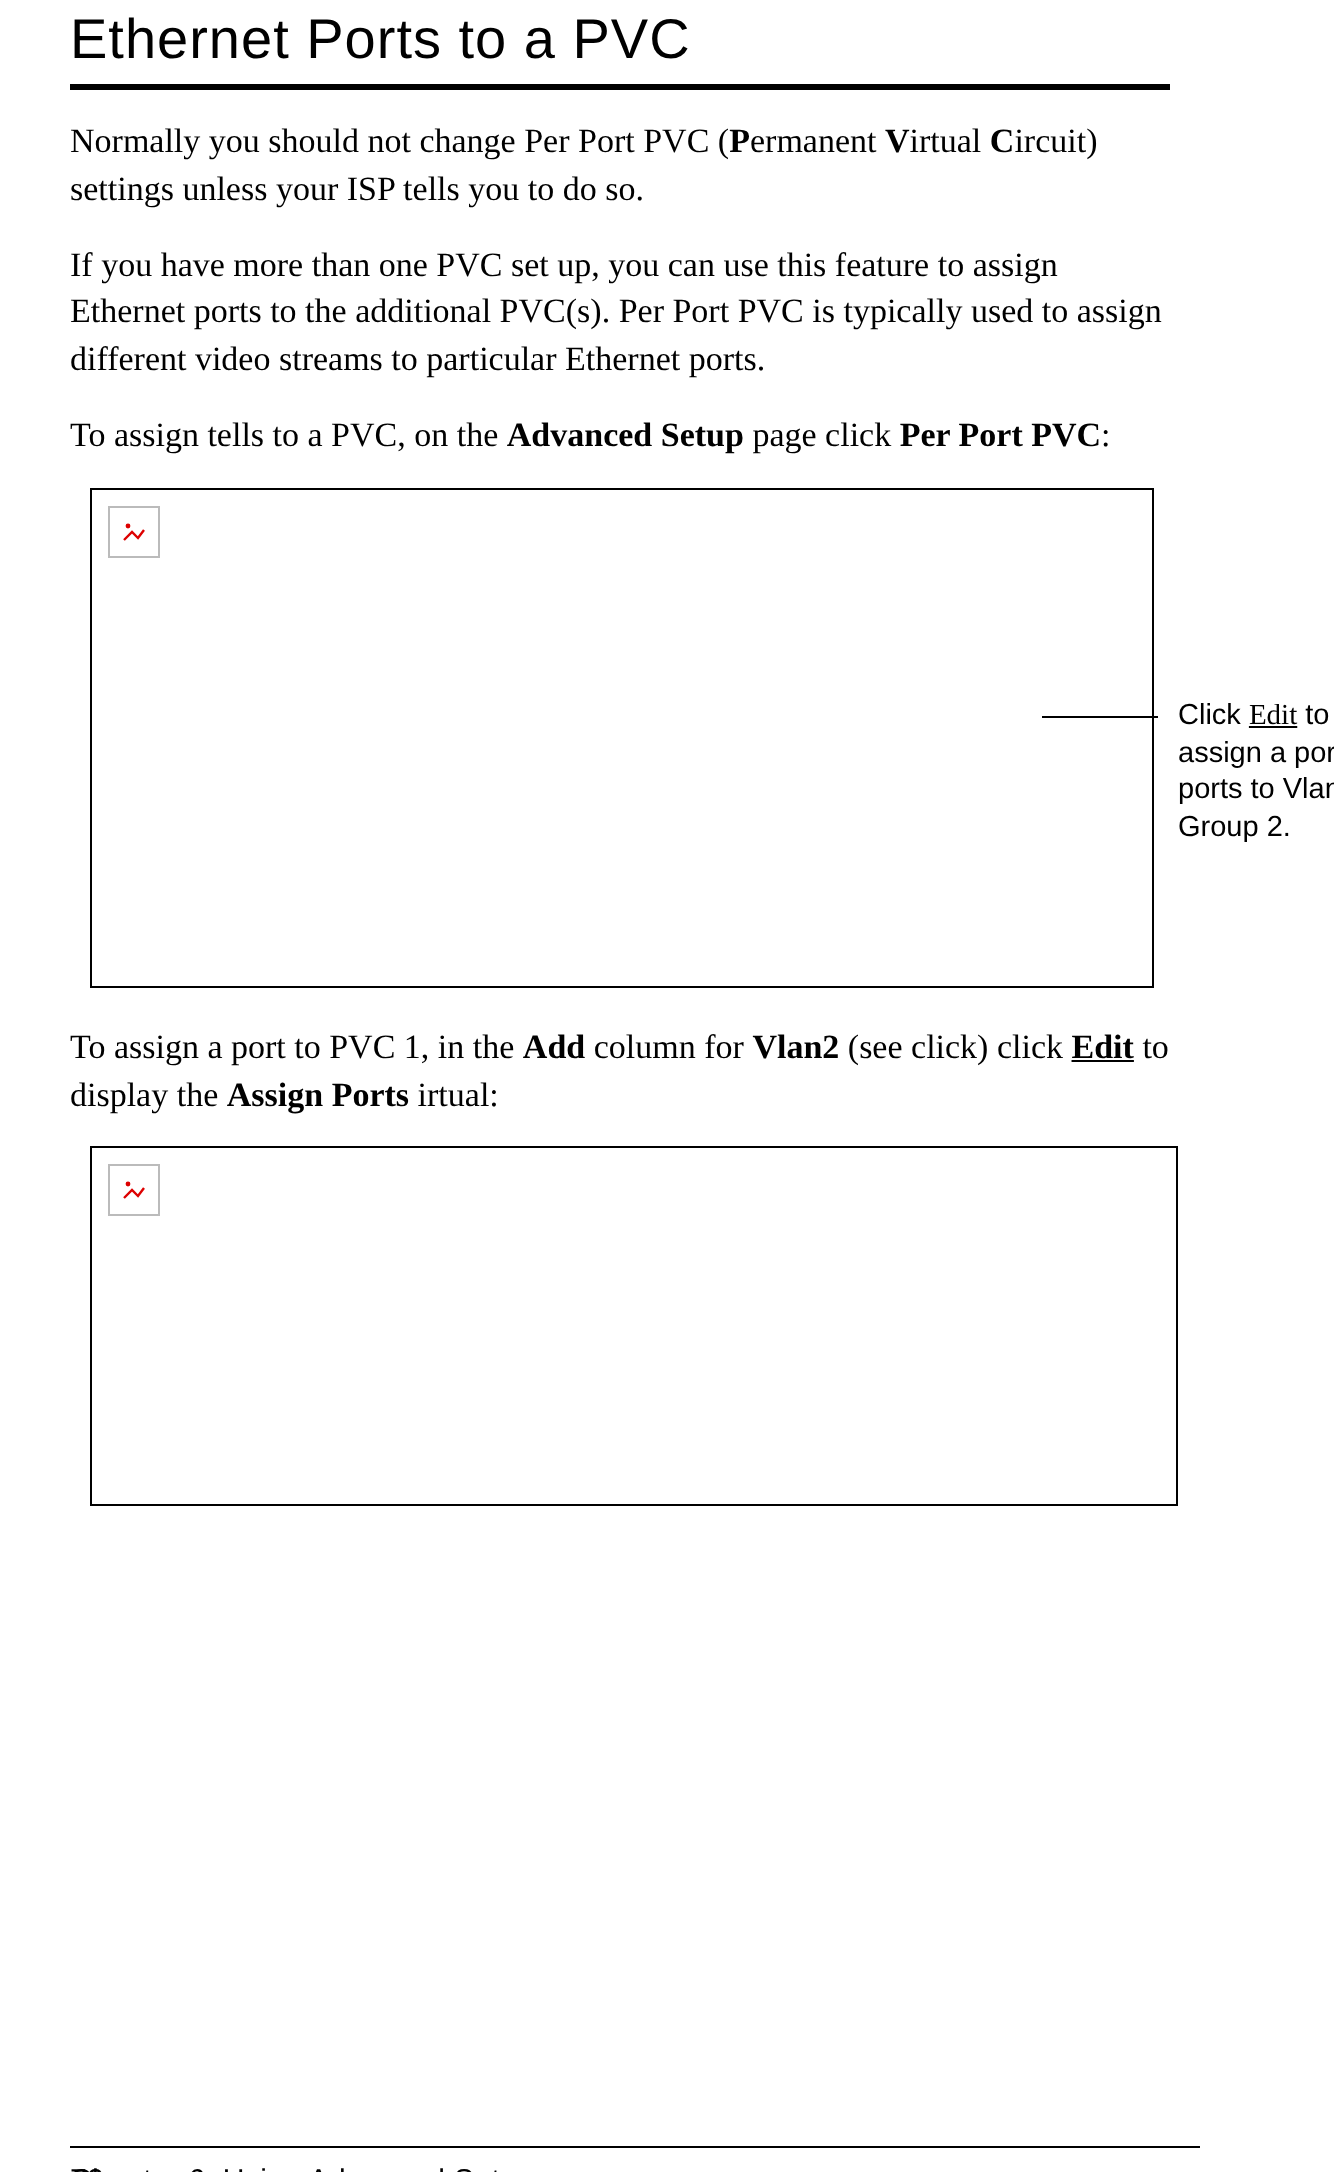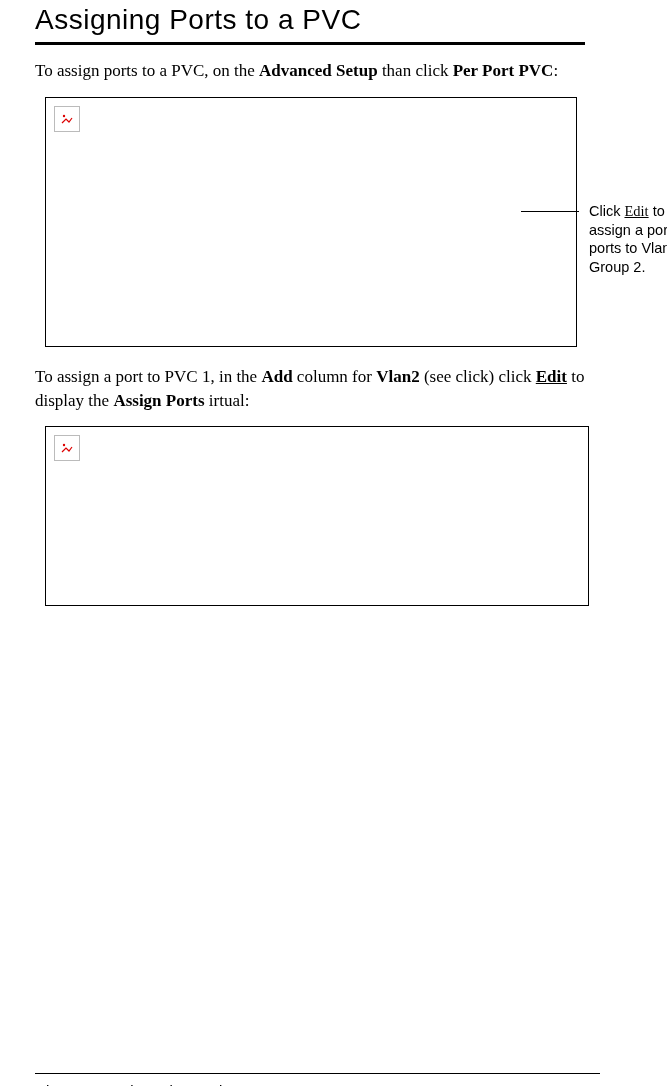--- a/index.html
+++ b/index.html
@@ -104,27 +104,31 @@
   .footer-text {
     font-family: 'Lucida Sans', 'Lucida Sans Unicode', Verdana, sans-serif;
     font-size: 15px;
     letter-spacing: 0.2px;
   }
 </style>
 </head>
 <body>
 
 <div class="content-area">
-  <h1>Assigning Ports to a PVC</h1>
+  <h1>Ethernet Ports to a PVC</h1>
   <hr class="hr-heavy">
 
+  <p>
+    <span>Normally you should not change Per Port PVC (</span><span class="bold">P</span><span>ermanent </span><span class="bold">V</span><span>irtual </span><span class="bold">C</span><span>ircuit) settings unless your ISP tells you to do so.</span>
+  </p>
 
+  <p>If you have more than one PVC set up, you can use this feature to assign Ethernet ports to the additional PVC(s). Per Port PVC is typically used to assign different video streams to particular Ethernet ports.</p>
 
   <p>
-    <span>To assign ports to a PVC, on the </span><span class="bold">Advanced Setup</span><span> than click </span><span class="bold">Per Port PVC</span><span>:</span>
+    <span>To assign tells to a PVC, on the </span><span class="bold">Advanced Setup</span><span> page click </span><span class="bold">Per Port PVC</span><span>:</span>
   </p>
 </div>
 
 <div style="position: relative;">
   <div class="image-frame first">
     <div class="broken-img">
       <svg viewBox="0 0 12 12">
         <rect x="0" y="0" width="12" height="12" fill="#fff" stroke="none"></rect>
         <circle cx="3" cy="3" r="1.2" fill="#d00"></circle>
         <path d="M1 10 L5 6 L8 9 L11 5" stroke="#d00" stroke-width="1.2" fill="none"></path>

